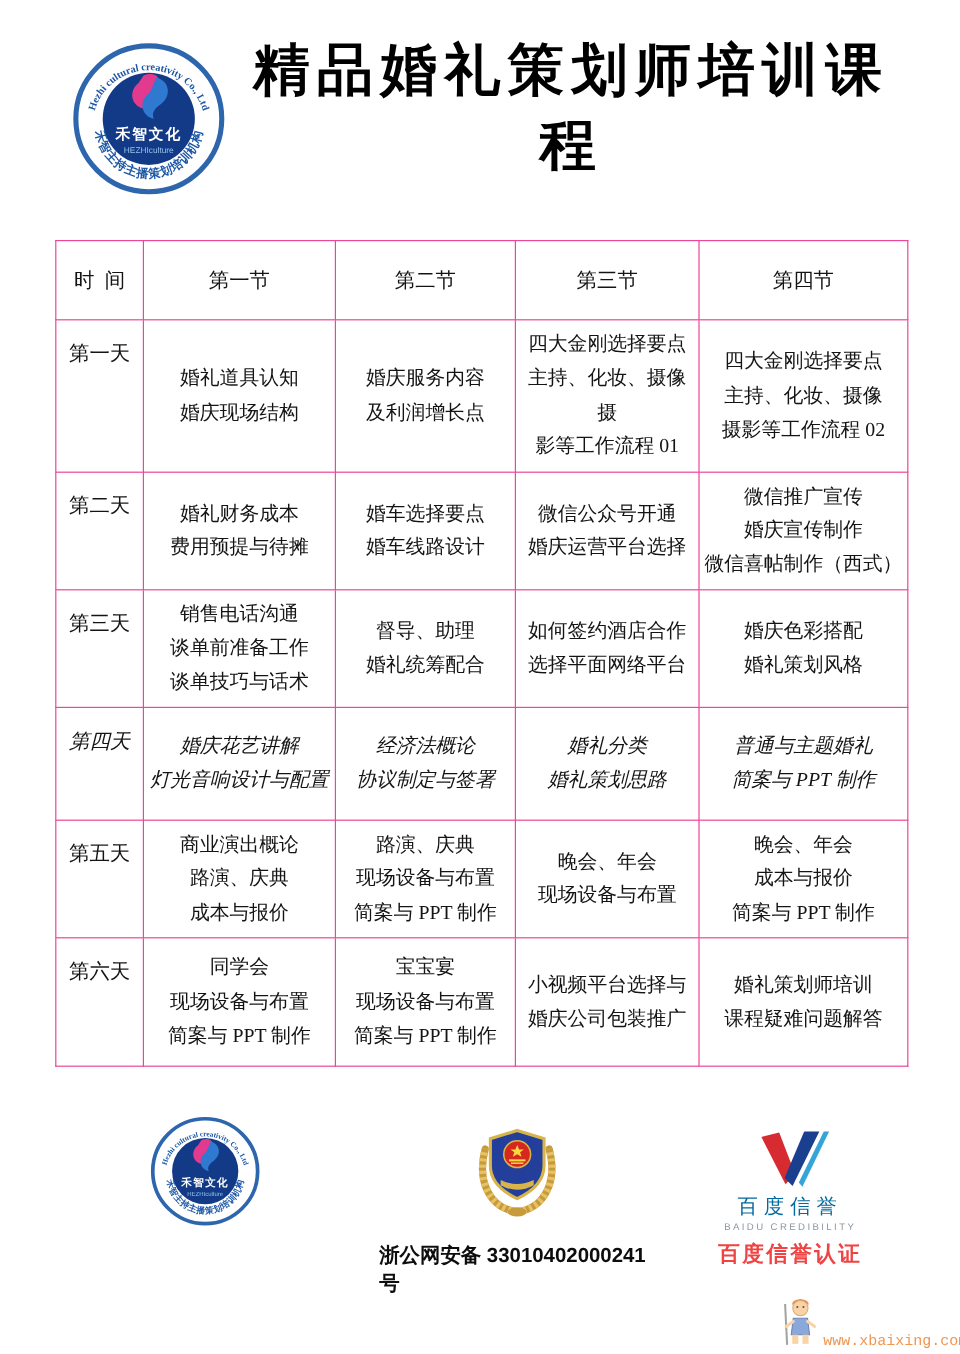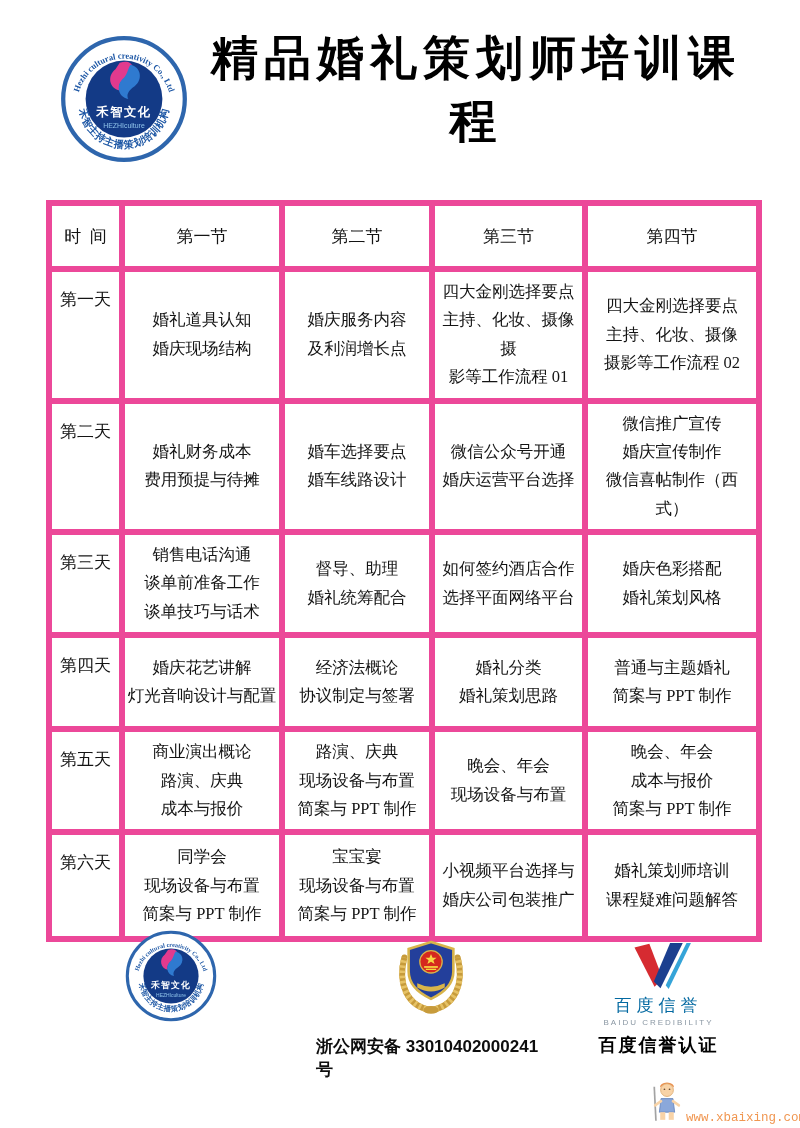--- a/index.html
+++ b/index.html
@@ -8,46 +8,46 @@
 
   
   .header { display:flex; align-items:center; padding:34px 36px 0 60px; height:164px; }
   .logo-svg { width:128px; height:128px; flex:0 0 auto; }
   .page-title { flex:1; text-align:center; font-weight:bold; font-size:47px; letter-spacing:6px;
                 color:#000; padding-bottom:18px; }
 
   
   .table-wrap { margin:36px 45px 0 46px; }
   table.course { border-collapse:collapse; table-layout:fixed; width:710px; }
-  table.course td, table.course th { border:6px solid #ec4899; text-align:center; color:#141414;
+  table.course td, table.course th { border:1px solid #ec4899; text-align:center; color:#141414;
       font-family:"Liberation Serif","DejaVu Serif",serif; font-weight:normal; }
   table.course th { font-size:17px; white-space:pre; height:66px; vertical-align:middle; }
   td.day-cell { font-size:17px; vertical-align:top; padding-top:16px; }
   td.content-cell { font-size:16.5px; vertical-align:middle; line-height:1.72; padding:6px 2px; }
   tbody tr:nth-child(1){ height:104px; }
   tbody tr:nth-child(2){ height:91px; }
   tbody tr:nth-child(3){ height:96px; }
-  tbody tr:nth-child(4){ height:94px; }
+  tbody tr:nth-child(4){ height:94px;font-style:italic; }
   tbody tr:nth-child(5){ height:96px; }
   tbody tr:nth-child(6){ height:107px; }
 
   
   .footer { position:absolute; left:0; top:930px; width:800px; height:125px; }
   .f-block { position:absolute; display:flex; flex-direction:column; align-items:center; }
   .f-left  { left:56px;  width:230px; }
   .f-mid   { left:316px; width:230px;gap:11px; }
   .f-right { left:566px; width:185px; }
   .f-left .logo-small { width:92px; height:92px; }
   .icp-text { margin-top:4px; font-size:14.5px; color:#2e2e2e; }
   .badge-svg { width:94px; height:86px; }
   .police-text { margin-top:8px; font-size:17px; font-weight:bold; color:#0d0d0d; }
   .baidu-svg { width:86px; height:52px; margin-top:10px; }
   .baidu-cn { font-size:17px; color:#0369a1; letter-spacing:5px; margin-top:2px; }
   .baidu-en { font-size:8px; color:#8a97a3; letter-spacing:2px; margin-top:1px; }
-  .baidu-cert { font-size:18px; font-weight:bold; color:#000000; margin-top:6px; letter-spacing:2px; }
+  .baidu-cert { font-size:18px; font-weight:bold; color:#ef4444; margin-top:6px; letter-spacing:2px; }
 
   
   .watermark { position:absolute; right:2px; bottom:0; width:148px; height:52px; opacity:.9; }
   .wm-kid { position:absolute; left:0; bottom:2px; width:34px; height:48px; }
   .wm-chars { position:absolute; left:38px; top:0; font-size:27px; font-weight:bold; letter-spacing:8px; }
   .wm-url { position:absolute; left:36px; bottom:3px; font-size:12.5px; color:#ef8b3e;
             font-family:"Liberation Mono","DejaVu Sans Mono",monospace; }
 </style>
 </head>
 <body>

